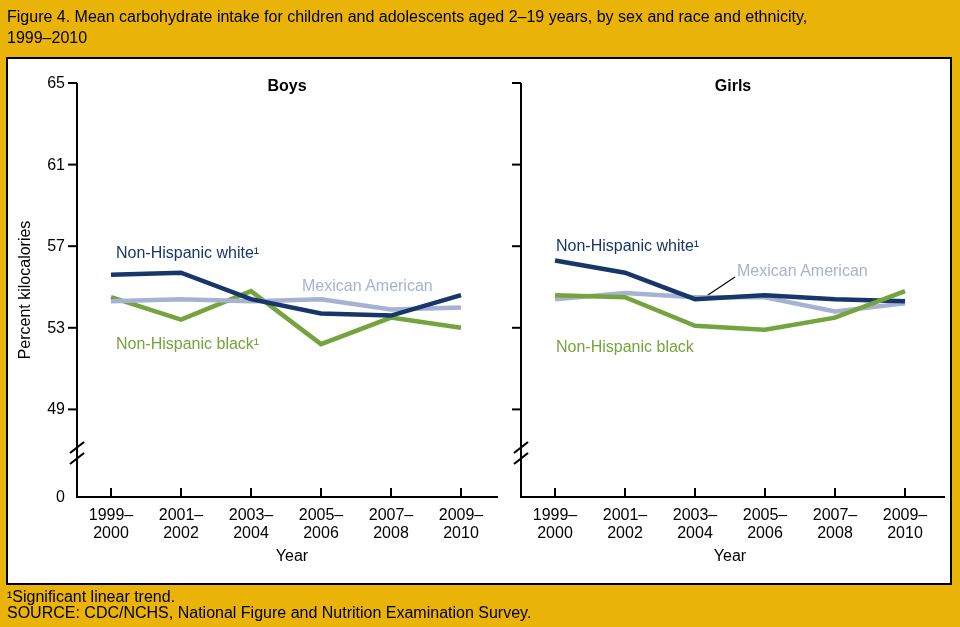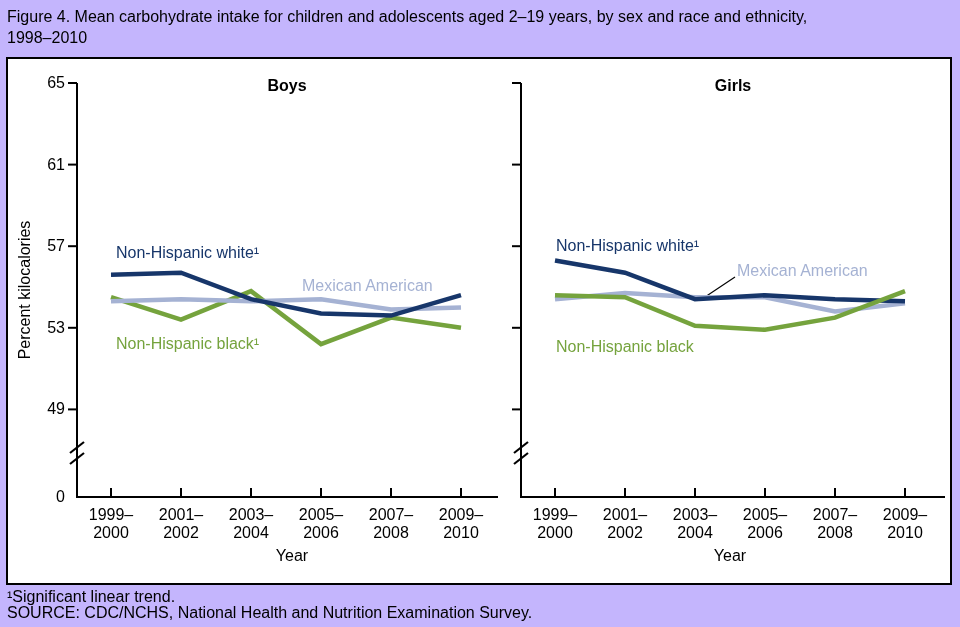--- a/index.html
+++ b/index.html
@@ -1,34 +1,34 @@
 <!DOCTYPE html>
 <html><head>
 <meta charset="utf-8">
 <style>
   html,body { margin:0; padding:0; background:#ffffff; }
   .canvas {
-    position:relative; width:960px; height:627px; background:#c4b5fd;
+    position:relative; width:960px; height:627px; background:#eab308;
     font-family:"Liberation Sans", sans-serif; color:#000; overflow:hidden;
   }
   .fig-title { position:absolute; left:7px; top:6px; width:945px; font-size:16px; line-height:21px; color:#000; }
   .chart-box { position:absolute; left:6px; top:57px; width:946px; height:528px;
     border:2px solid #000; box-sizing:border-box; background:#fff; }
   svg.chart { position:absolute; left:0; top:0; }
   .footnotes { position:absolute; left:7px; top:589px; font-size:16px; line-height:16px; color:#000; }
   svg text { font-family:"Liberation Sans", sans-serif; }
 </style>
 </head>
 <body>
 
 <div class="canvas">
 
   <div class="fig-title">
     <div>Figure 4. Mean carbohydrate intake for children and adolescents aged 2–19 years, by sex and race and ethnicity,</div>
-    <div>1998–2010</div>
+    <div>1999–2010</div>
   </div>
 
   <div class="chart-box"></div>
 
   <svg class="chart" id="chart-svg" width="960" height="627" viewBox="0 0 960 627">
       <line x1="77" y1="83" x2="77" y2="497" stroke="#000" stroke-width="2"></line>
       <line x1="76" y1="497" x2="498" y2="497" stroke="#000" stroke-width="2"></line>
       <line x1="68" y1="83" x2="77" y2="83" stroke="#000" stroke-width="2"></line>
       <text x="65" y="88" text-anchor="end" font-size="16" fill="#000">65</text>
       <line x1="68" y1="164.6" x2="77" y2="164.6" stroke="#000" stroke-width="2"></line>
@@ -102,16 +102,16 @@
       <polyline points="555,299.2 625,293.1 695,297.2 765,297.2 835,311.5 905,303.3" fill="none" stroke="#A5B2D3" stroke-width="4.5" stroke-linejoin="miter" stroke-linecap="butt"></polyline>
       <polyline points="555,260.5 625,272.7 695,299.2 765,295.2 835,299.2 905,301.3" fill="none" stroke="#17366A" stroke-width="4.5" stroke-linejoin="miter" stroke-linecap="butt"></polyline>
       <polyline points="555,295.2 625,297.2 695,325.8 765,329.8 835,317.6 905,291.1" fill="none" stroke="#75A33D" stroke-width="4.5" stroke-linejoin="miter" stroke-linecap="butt"></polyline>
       <text x="556" y="251" text-anchor="start" font-size="16" fill="#17366A">Non-Hispanic white¹</text>
       <text x="737" y="276" text-anchor="start" font-size="16" fill="#A5B2D3">Mexican American</text>
       <text x="556" y="352" text-anchor="start" font-size="16" fill="#75A33D">Non-Hispanic black</text>
     </svg>
 
   <div class="footnotes">
     <div>¹Significant linear trend.</div>
-    <div>SOURCE: CDC/NCHS, National Health and Nutrition Examination Survey.</div>
+    <div>SOURCE: CDC/NCHS, National Figure and Nutrition Examination Survey.</div>
   </div>
 
 </div>
 
 </body></html>

